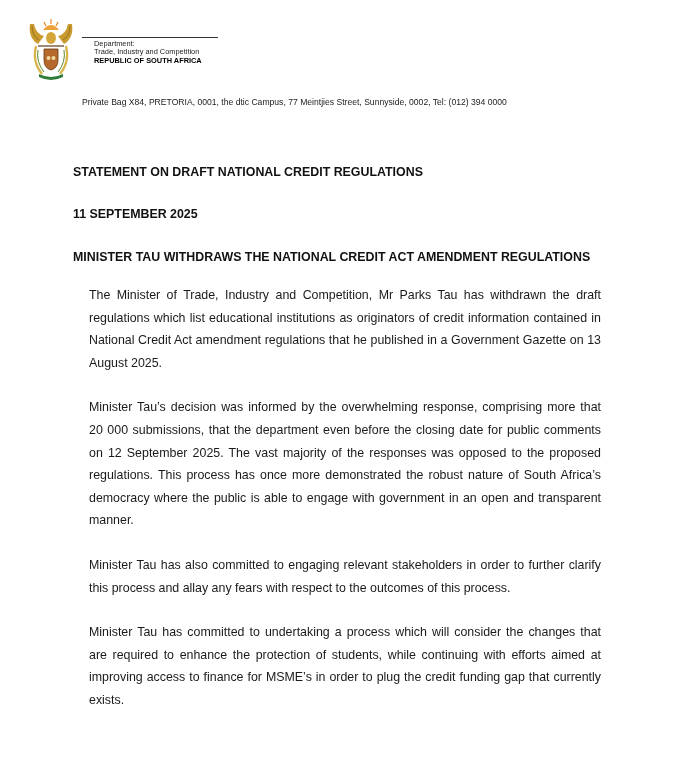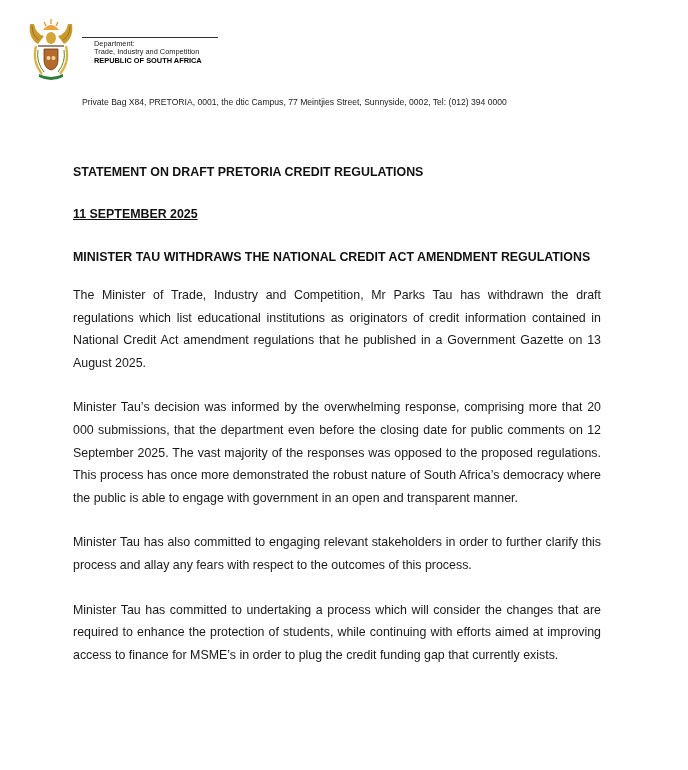--- a/index.html
+++ b/index.html
@@ -14,23 +14,23 @@
     .brand-name b { font-weight: bold; }
     .brand-rule { height: 1px; background: #333; margin: 3px 0 2px 0; width: 136px; }
     .brand-line { font-size: 7.4px; line-height: 8.4px; color: #222; padding-left: 12px; }
     .brand-line.bold { font-weight: bold; color: #000; }
 
     .address { position: absolute; left: 82px; top: 97px; font-size: 8.6px; line-height: 11px; color: #222; }
 
     .content { position: absolute; left: 73px; top: 162px; width: 528px; }
     .heading { font-weight: bold; font-size: 12.4px; margin: 0; line-height: 21px; color: #111; }
     .h-statement { margin-bottom: 21px; }
-    .h-date { margin-bottom: 21px; text-decoration: underline; }
+    .h-date { margin-bottom: 21px; }
     .h-title { text-align: justify; text-align-last: left; line-height: 22px; margin-bottom: 16px; }
-    .para { font-size: 12.4px; line-height: 22.6px; text-align: justify; margin: 0 0 22px 0; color: #1a1a1a; }
+    .para { font-size: 12.4px; line-height: 22.6px; text-align: justify; margin: 0 0 22px 16px; color: #1a1a1a; }
   </style>
 </head>
 <body>
 
 <div class="logo-block">
   <svg class="crest" viewBox="0 0 54 66">
 
     <path d="M19 14 Q27 4 35 14 Z" fill="#f0a23a"></path>
     <g stroke="#e88a2a" stroke-width="1.2">
       <line x1="27" y1="3" x2="27" y2="8"></line>
@@ -65,20 +65,20 @@
     <div class="brand-line">Trade, Industry and Competition</div>
     <div class="brand-line bold">REPUBLIC OF SOUTH AFRICA</div>
   </div>
 </div>
 
 <div class="address">
   <div>Private Bag X84, PRETORIA, 0001, the dtic Campus, 77 Meintjies Street, Sunnyside, 0002, Tel: (012) 394 0000</div>
 </div>
 
 <div class="content">
-  <p class="heading h-statement">STATEMENT ON DRAFT PRETORIA CREDIT REGULATIONS</p>
+  <p class="heading h-statement">STATEMENT ON DRAFT NATIONAL CREDIT REGULATIONS</p>
   <p class="heading h-date">11 SEPTEMBER 2025</p>
   <p class="heading h-title">MINISTER TAU WITHDRAWS THE NATIONAL CREDIT ACT AMENDMENT REGULATIONS</p>
   <p class="para">The Minister of Trade, Industry and Competition, Mr Parks Tau has withdrawn the draft regulations which list educational institutions as originators of credit information contained in National Credit Act amendment regulations that he published in a Government Gazette on 13 August 2025.</p>
   <p class="para">Minister Tau’s decision was informed by the overwhelming response, comprising more that 20 000 submissions, that the department even before the closing date for public comments on 12 September 2025. The vast majority of the responses was opposed to the proposed regulations. This process has once more demonstrated the robust nature of South Africa’s democracy where the public is able to engage with government in an open and transparent manner.</p>
   <p class="para">Minister Tau has also committed to engaging relevant stakeholders in order to further clarify this process and allay any fears with respect to the outcomes of this process.</p>
   <p class="para">Minister Tau has committed to undertaking a process which will consider the changes that are required to enhance the protection of students, while continuing with efforts aimed at improving access to finance for MSME’s in order to plug the credit funding gap that currently exists.</p>
 </div>
 
 </body></html>

